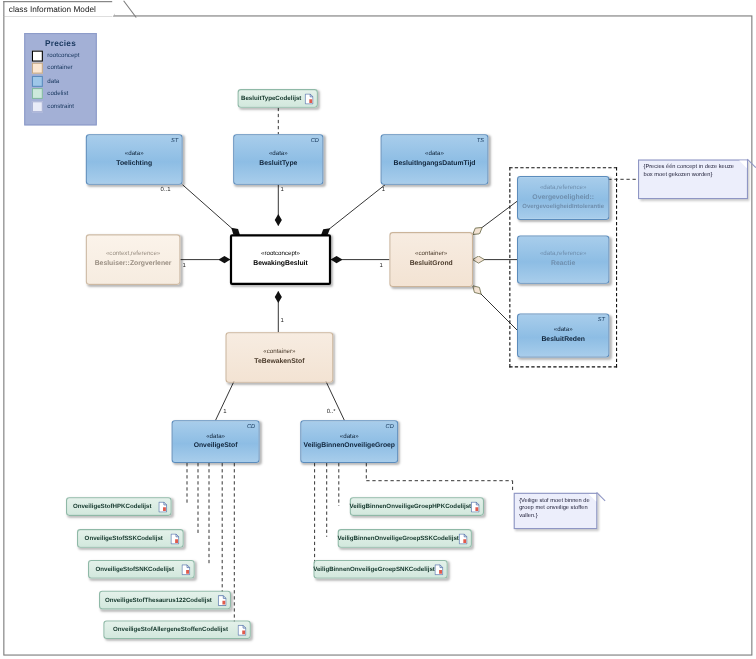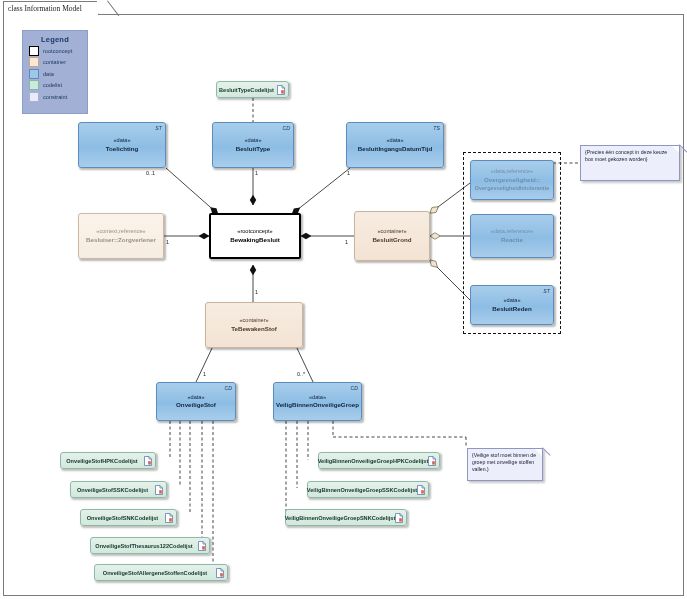--- a/index.html
+++ b/index.html
@@ -18,21 +18,20 @@
     border:1px solid #7b7b7b; background:#ffffff;
   }
   .frame-tab {
     position:absolute; left:3px; top:1px; height:14px;
     border:1px solid #7b7b7b; border-bottom:none;
     background:#ffffff;
     padding:0 16px 0 4px;
     font-size:7.5px; line-height:13px; color:#1a1a1a;
     white-space:nowrap;
     z-index:5;
-    font-family:Liberation Serif, serif;
   }
   .frame-tab:after{
     content:""; position:absolute; right:-9px; top:-1px;
     width:0; height:0;
     border-left:10px solid #ffffff;
     border-bottom:15px solid transparent;
   }
   .frame-tab-line{
     position:absolute; right:-10px; top:-1px; width:1px; height:19px;
     background:#7b7b7b;
@@ -199,21 +198,21 @@
       <line x1="297" y1="421" x2="297" y2="488"></line>
       <line x1="308" y1="421" x2="308" y2="460"></line>
 
       <line x1="333" y1="421" x2="333" y2="437"></line>
       <line x1="333" y1="437" x2="466" y2="437"></line>
       <line x1="466" y1="437" x2="466" y2="448"></line>
     </g>
   </svg>
 
   <div class="legend">
-    <div class="legend-title">Legend</div>
+    <div class="legend-title">Precies</div>
     <div class="legend-row">
       <span class="legend-sw sw-root"></span>
       <span class="legend-lbl">rootconcept</span>
     </div>
     <div class="legend-row">
       <span class="legend-sw sw-cont"></span>
       <span class="legend-lbl">container</span>
     </div>
     <div class="legend-row">
       <span class="legend-sw sw-data"></span>

